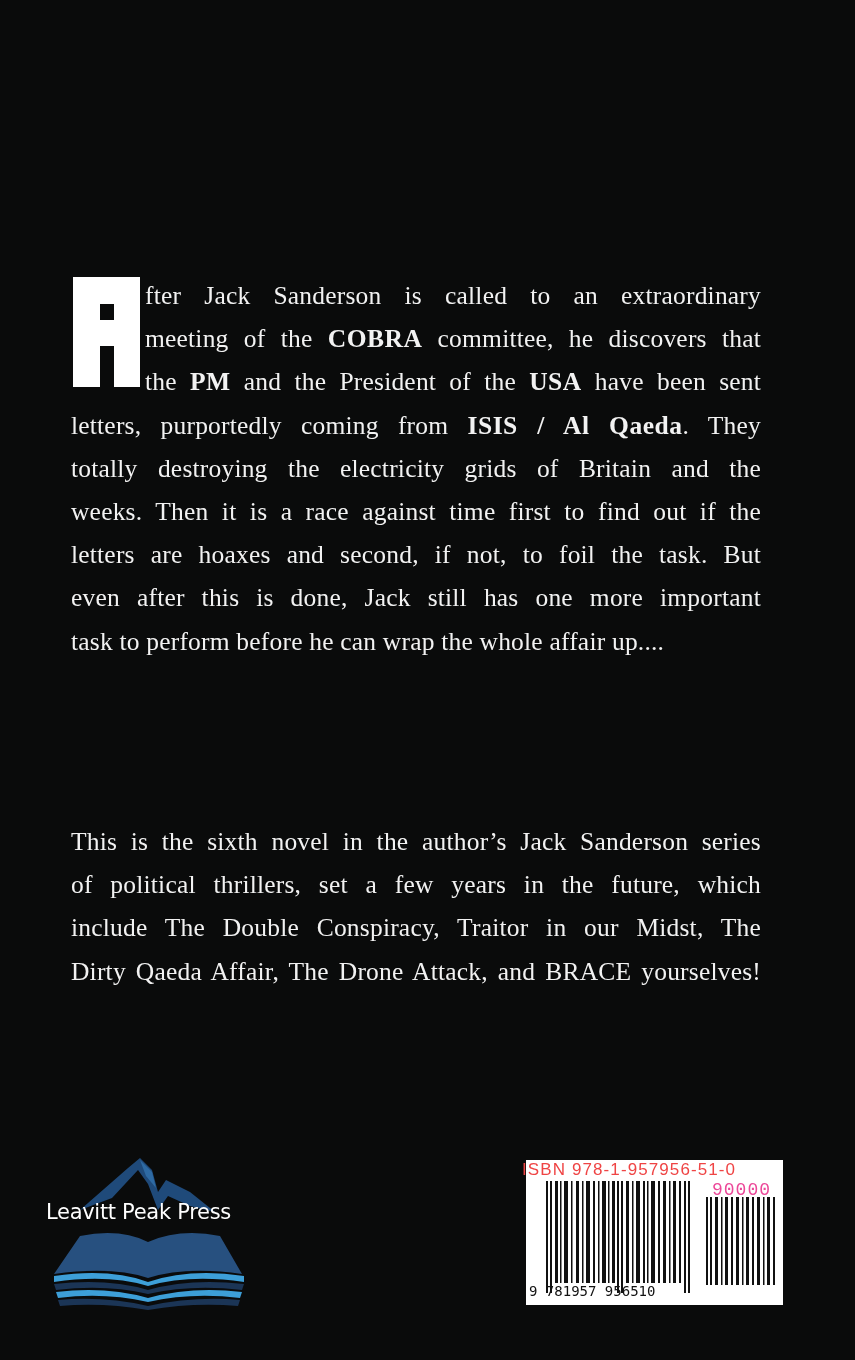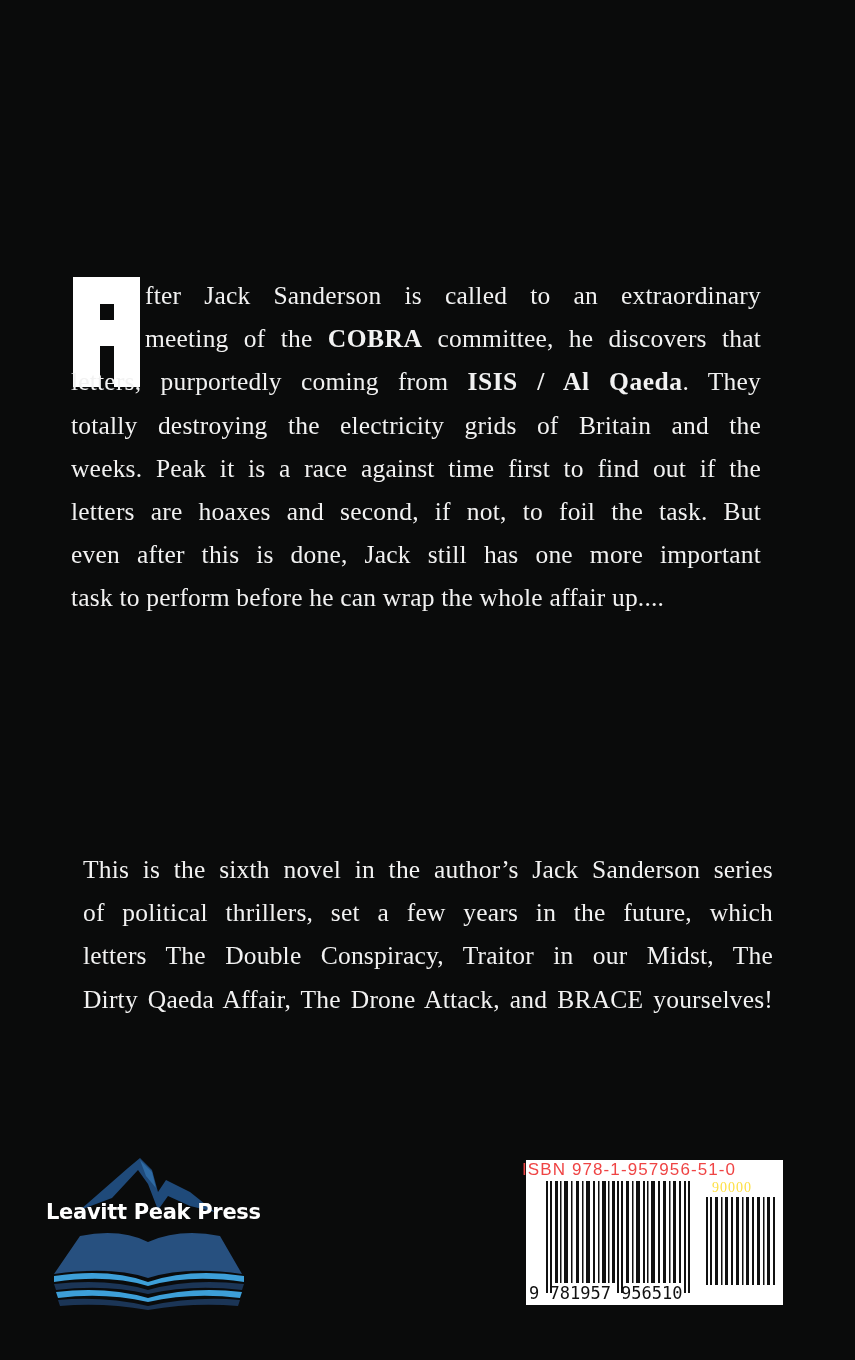--- a/index.html
+++ b/index.html
@@ -18,73 +18,74 @@
     line-height: 43.2px;
     letter-spacing: 0.2px;
   }
   .line { display: block; white-space: nowrap; text-align: justify; text-align-last: justify; }
   .line.last { text-align-last: left; }
   .indent { padding-left: 74px; }
   .dropcap {
     position: absolute; left: 73px; top: 277px;
     width: 67px; height: 110px;
   }
-  .para2 { top: 848px; margin-left: 12px; }
+  .para2 { top: 820px; }
   .b { font-weight: bold; letter-spacing: 0.5px; }
   .i { }
   .logo { position: absolute; left: 40px; top: 1150px; width: 220px; height: 170px; }
   .logo-text {
     position: absolute; left: 46px; top: 1200px;
-    font-family: "DejaVu Sans", sans-serif; font-weight: bold;
+    font-family: "DejaVu Sans", sans-serif; font-weight: normal;
     font-size: 21px; color: #ffffff; letter-spacing: -0.3px;
     white-space: nowrap;
   }
   .barcode {
     position: absolute; left: 526px; top: 1160px;
     width: 257px; height: 145px; background: #ffffff;
   }
   .isbn-label {
     position: absolute; left: 522px; top: 1160px;
     font-family: Liberation Sans, sans-serif; font-size: 17px; color: #ef4444;
     letter-spacing: 1.1px; white-space: nowrap;
   }
   .price-label {
     position: absolute; left: 712px; top: 1180px;
-    font-family: Liberation Serif, serif; font-size: 14px; color: #fde047;
+    font-family: Liberation Mono, monospace; font-size: 18px; color: #ec4899;
     letter-spacing: 1px;
   }
   .ean-label {
     position: absolute; left: 529px; top: 1283px;
-    font-family: "DejaVu Sans Mono", monospace; font-size: 17px; color: #111;
+    font-family: "DejaVu Sans Mono", monospace; font-size: 14px; color: #111;
     letter-spacing: 0px; white-space: nowrap;
   }
   .bars { position: absolute; }
 </style>
 </head>
 <body>
 
 <svg class="dropcap" viewBox="0 0 67 110">
   <path d="M0 0 H67 V110 H41 V69 H27 V110 H0 Z M27 27 V43 H41 V27 Z" fill="#ffffff" fill-rule="evenodd"></path>
 </svg>
 
 <div class="blurb">
   <span class="line indent">fter Jack Sanderson is called to an extraordinary</span>
   <span class="line indent"><span>meeting of the </span><span class="b">COBRA</span><span> committee, he discovers that</span></span>
+  <span class="line indent"><span>the </span><span class="b">PM</span><span> and the President of the </span><span class="b">USA</span><span> have been sent</span></span>
   <span class="line"><span>letters, purportedly coming from </span><span class="b">ISIS / Al Qaeda</span><span>. They</span></span>
   <span class="line">totally destroying the electricity grids of Britain and the</span>
-  <span class="line">weeks. Peak it is a race against time first to find out if the</span>
+  <span class="line">weeks. Then it is a race against time first to find out if the</span>
   <span class="line">letters are hoaxes and second, if not, to foil the task. But</span>
   <span class="line">even after this is done, Jack still has one more important</span>
   <span class="line last">task to perform before he can wrap the whole affair up....</span>
 </div>
 
 <div class="blurb para2">
   <span class="line">This is the sixth novel in the author’s Jack Sanderson series</span>
   <span class="line">of political thrillers, set a few years in the future, which</span>
-  <span class="line"><span>letters </span><span class="i">The Double Conspiracy,</span> <span class="i">Traitor in our Midst,</span> <span class="i">The</span></span>
+  <span class="line"><span>include </span><span class="i">The Double Conspiracy,</span> <span class="i">Traitor in our Midst,</span> <span class="i">The</span></span>
   <span class="line"><span class="i">Dirty Qaeda Affair,</span> <span class="i">The Drone Attack</span><span>, and </span><span class="i">BRACE yourselves!</span></span>
 </div>
 
 <svg class="logo" viewBox="0 0 220 170">
   <g>
     <path d="M40 60 L88 18 L100 8 L112 20 L118 42 L126 30 L150 42 L175 62 L150 56 L128 46 L118 60 L108 34 L98 20 L72 48 Z" fill="#1f4a7a"></path>
     <path d="M100 10 L112 22 L116 38 L106 26 Z" fill="#2e6aa3"></path>
   </g>
   <g>
     <path d="M40 86 Q80 78 108 92 L108 128 Q72 116 14 124 Z" fill="#27507f"></path>

